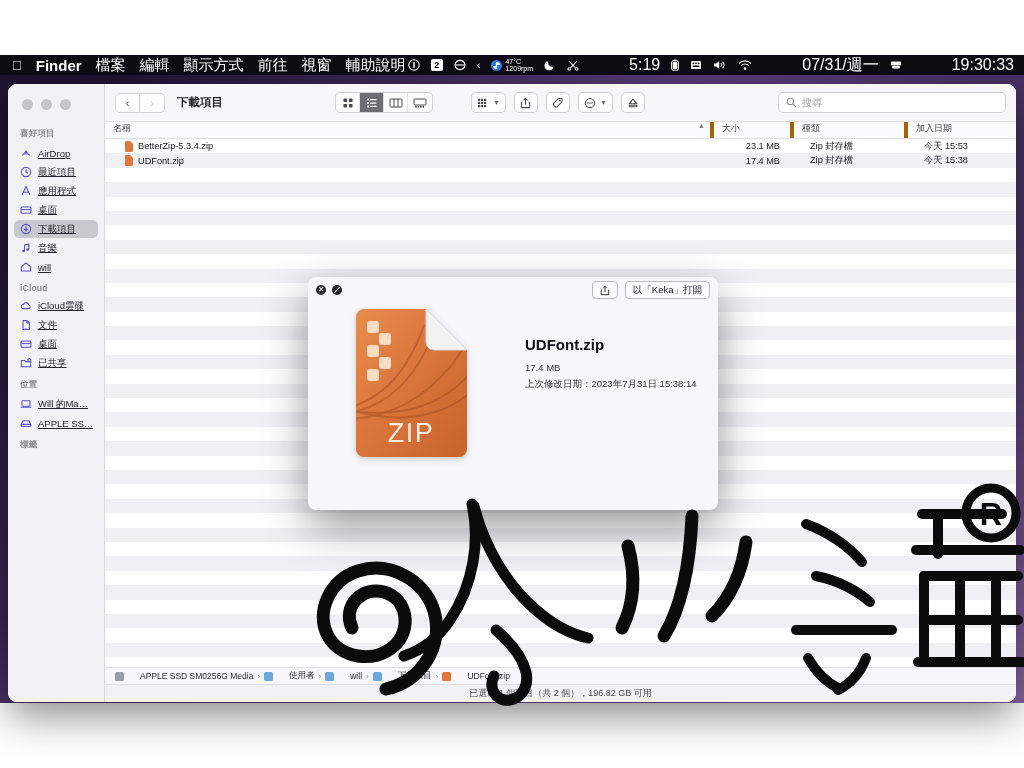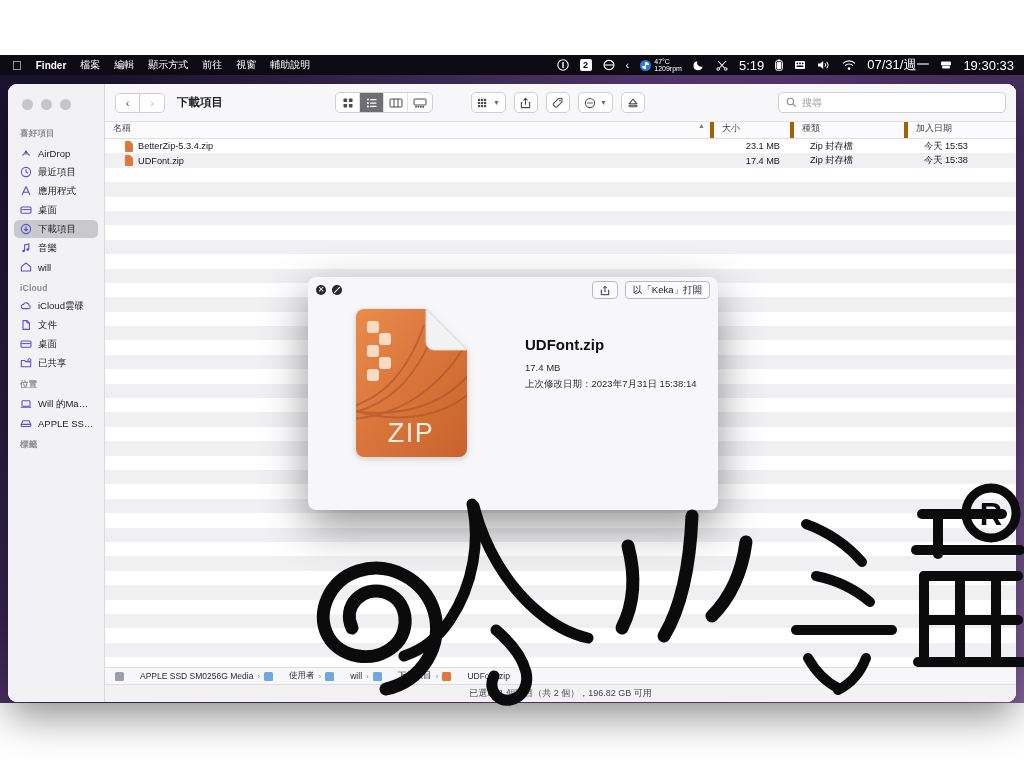--- a/index.html
+++ b/index.html
@@ -25,40 +25,40 @@
   
   .menubar {
     position:absolute; left:0; top:55px; width:1024px; height:20px;
     background:#0c0a13;
     display:flex; align-items:center;
     color:#ffffff; font-size:11px;
     z-index: 40;
   }
   .menubar .left { display:flex; align-items:center; gap:14px; padding-left:12px; }
   .menubar .right { margin-left:auto; display:flex; align-items:center; gap:11px; padding-right:10px; }
-  .menu-item { color:#fff; font-size:10px; white-space:nowrap; }
+  .menu-item { color:#fff; font-size:15px; white-space:nowrap; }
   .menu-item.bold { font-weight:bold; }
   .apple-logo { font-size:13px; line-height:1; }
   .mb-ico { display:inline-flex; align-items:center; justify-content:center; height:14px; color:#fff; font-size:11px; }
   .mb-badge {
     display:inline-flex; align-items:center; justify-content:center;
     width:12px; height:12px; background:#fff; color:#000; font-size:9px; font-weight:bold;
     border-radius:2px;
   }
   .mb-fan { display:inline-flex; align-items:center; gap:3px; }
   .fan-blue {
     width:11px;height:11px;border-radius:50%;
     background:#2c7be5; display:inline-block; position:relative;
   }
   .fan-blue::after{
     content:""; position:absolute; inset:2px; border-radius:50%;
     background: conic-gradient(#fff 0 25%, #2c7be5 0 50%, #fff 0 75%, #2c7be5 0);
   }
   .fan-text { font-size:7px; line-height:7.5px; text-align:left; }
-  .mb-time { font-size:13px; }
+  .mb-time { font-size:16px;margin-left:39px; }
 
   
   .finder {
     position:absolute; left:8px; top:84px; width:1008px; height:618px;
     background:#ffffff; border-radius:9px;
     box-shadow: 0 14px 40px rgba(0,0,0,.45);
     overflow:hidden; display:flex; flex-direction:column;
     z-index: 20;
   }
   .finder-body { display:flex; flex:1; min-height:0; }
@@ -75,21 +75,21 @@
     padding:6px 0 3px 12px; letter-spacing:.2px;
   }
   .sb-item {
     display:flex; align-items:center; gap:6px;
     height:18px; margin:1px 6px; padding-left:6px;
     border-radius:5px; font-size:9.5px; color:#22222a; white-space:nowrap; overflow:hidden;
   }
   .sb-item.selected { background:#c9c8cd; }
   .sb-ico { width:12px; height:12px; flex:0 0 12px; display:flex; align-items:center; justify-content:center; }
   .sb-ico svg { display:block; }
-  .sb-label { overflow:hidden; text-overflow:ellipsis; }
+  .sb-label { overflow:hidden; text-overflow:ellipsis;text-decoration:underline; }
 
   
   .content { flex:1; display:flex; flex-direction:column; min-width:0; background:#fff; }
   .toolbar {
     height:38px; display:flex; align-items:center; gap:8px; padding:0 10px;
     background:#f7f6f8; border-bottom:1px solid #e2e1e5;
   }
   .navbtns { display:flex; }
   .navbtn {
     width:25px;height:20px; border:1px solid #cfcfd4; background:#fff;

